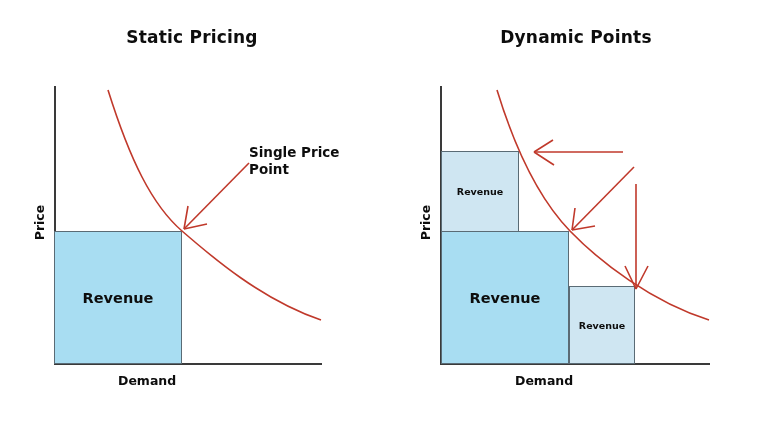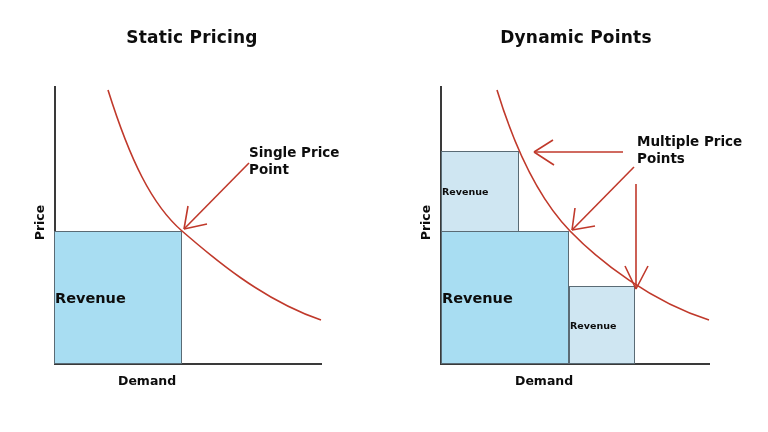--- a/index.html
+++ b/index.html
@@ -65,20 +65,21 @@
     transform-origin: 50% 50%;
     transform: rotate(-90deg);
   }
 
   .rev-box {
     position: absolute;
     border: 1.5px solid #5a6b75;
     box-sizing: border-box;
     display: flex;
     align-items: center;
+    justify-content: center;
   }
   .rev-box-dark  { background: #a8ddf2; }
   .rev-box-light { background: #cfe6f2; }
 
   .rev-label {
     font-weight: bold;
     color: #0d0d0d;
     white-space: nowrap;
   }
   .rev-label-lg { font-size: 14.5px; }
@@ -139,22 +140,20 @@
   </div>
 
   <div class="rev-box rev-box-dark" style="left:441px; top:231px; width:128px; height:133px;">
     <span class="rev-label rev-label-lg">Revenue</span>
   </div>
 
   <div class="rev-box rev-box-light" style="left:569px; top:286px; width:66px; height:78px;">
     <span class="rev-label rev-label-sm">Revenue</span>
   </div>
 
-  <div class="callout" style="left:637px; top:133px; width:132px;">Multiple Price
-Points</div>
 
   <svg class="overlay" viewBox="0 0 768 432">
 
     <path d="M108,90 C130,160 152,205 182,231 C212,257 262,300 321,320" fill="none" stroke="#c0392b" stroke-width="1.6"></path>
 
     <path d="M249,163 L184,229" fill="none" stroke="#c0392b" stroke-width="1.6"></path>
     <path d="M184,229 L188,206 M184,229 L207,224" fill="none" stroke="#c0392b" stroke-width="1.6"></path>
 
     <path d="M497,90 C516,152 540,200 570,231 C600,262 652,302 709,320" fill="none" stroke="#c0392b" stroke-width="1.6"></path>
 

